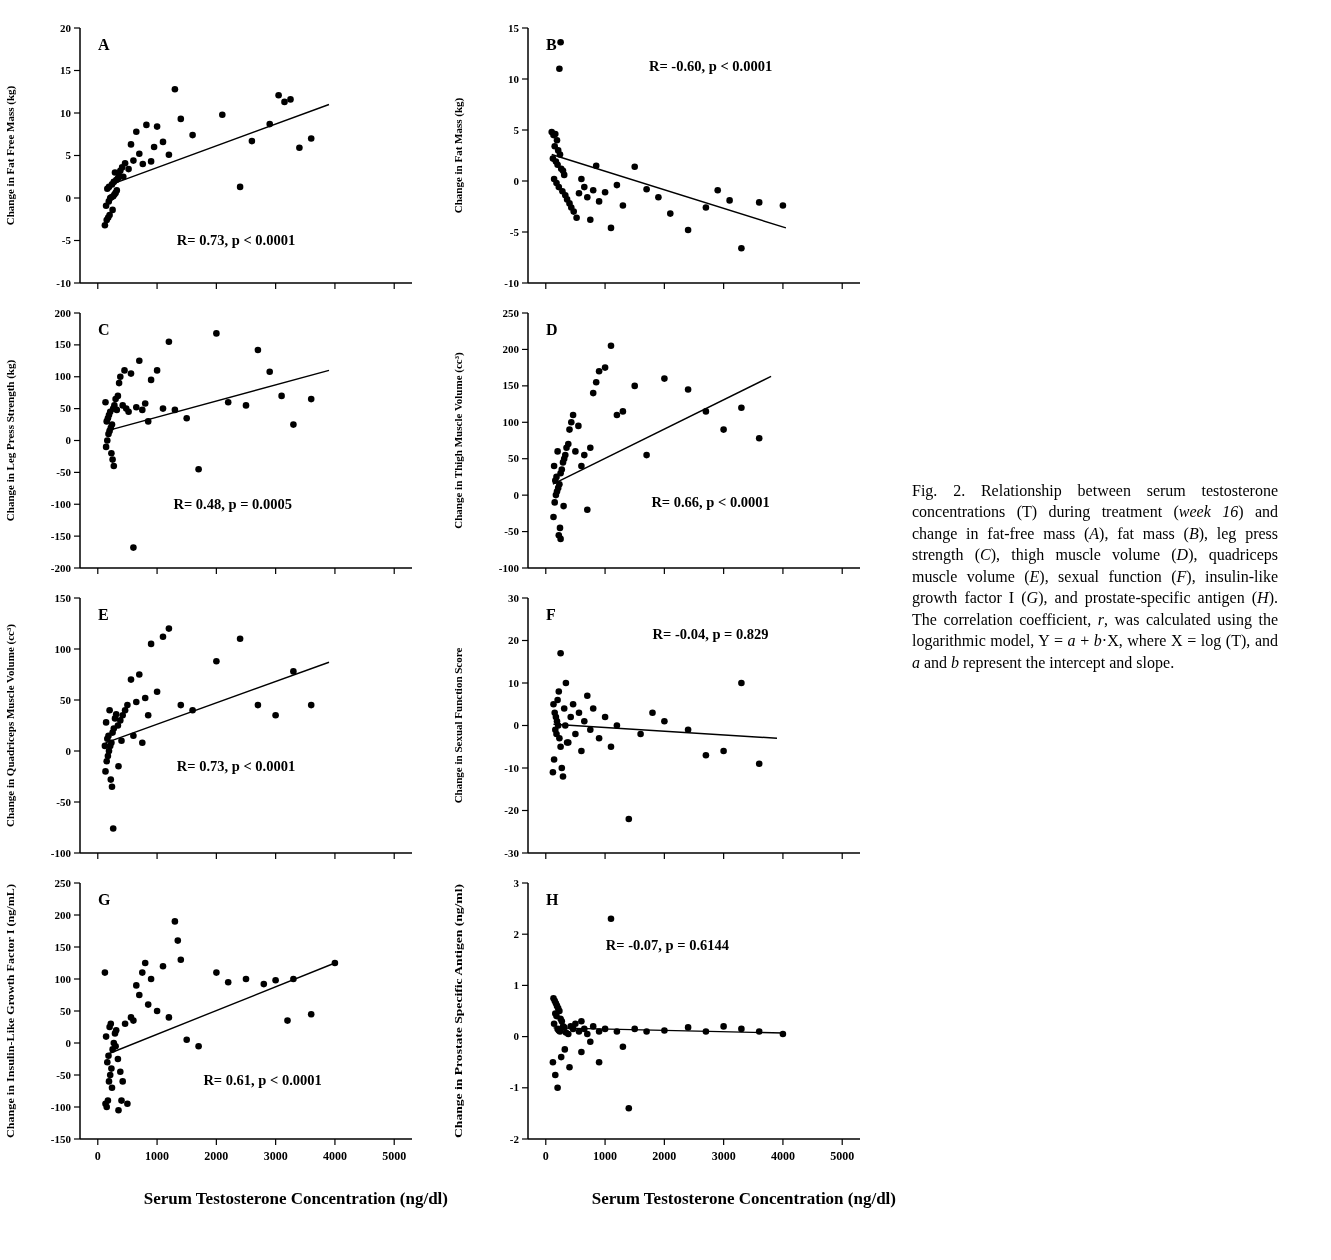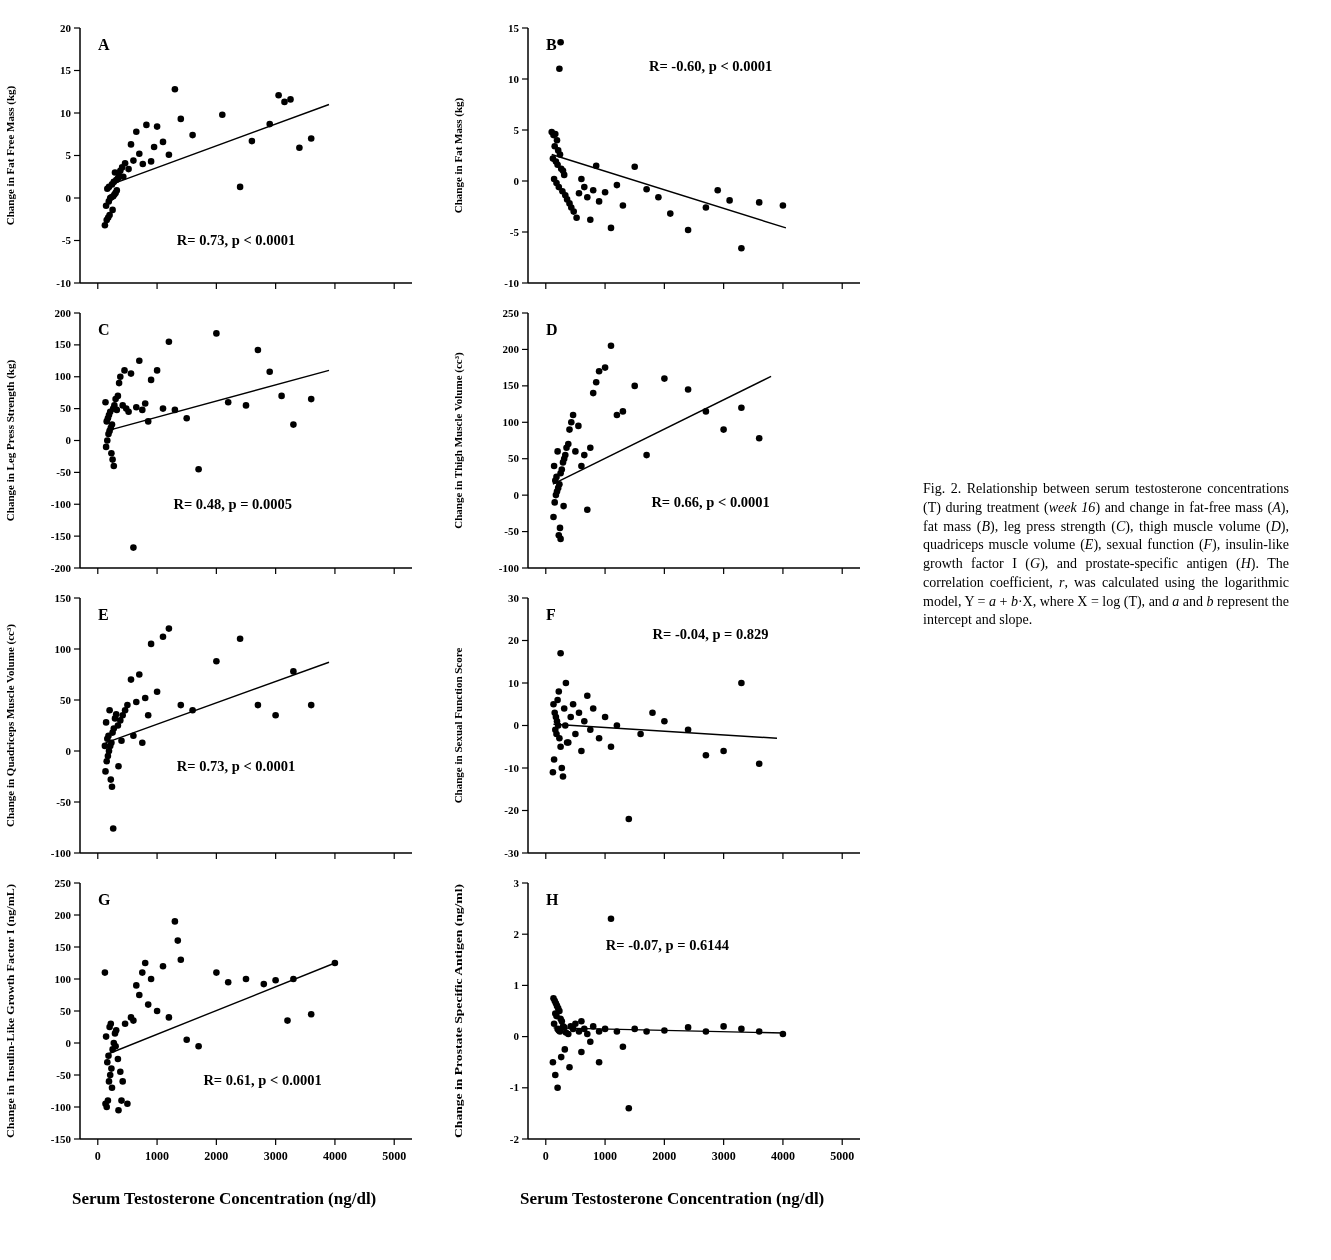--- a/index.html
+++ b/index.html
@@ -1,22 +1,22 @@
 <!DOCTYPE html>
 <html><head>
 <meta charset="utf-8">
 <style>
   html,body{margin:0;padding:0;background:#fff;}
   body{width:1331px;height:1260px;overflow:hidden;font-family:"Liberation Serif",serif;color:#000;}
   .figure{display:flex;align-items:flex-start;padding-top:12px;}
   .col{display:flex;flex-direction:column;width:448px;flex:0 0 auto;}
   .panel{flex:0 0 auto;}
   .panel svg{display:block;}
-  .xaxis-title{text-align:left;font-weight:bold;font-size:17px;padding-left:72px;margin-top:6px;font-family:"Liberation Serif",serif;}
-  .caption{width:366px;flex:0 0 auto;margin-top:468px;margin-left:27px;font-size:14px;line-height:1.34;text-align:justify;}
+  .xaxis-title{text-align:right;font-weight:bold;font-size:17px;padding-left:72px;margin-top:6px;font-family:"Liberation Serif",serif;}
+  .caption{width:366px;flex:0 0 auto;margin-top:468px;margin-left:16px;font-size:16px;line-height:1.34;text-align:justify;}
   .caption .it{font-style:italic;}
   svg text{font-family:"Liberation Serif",serif;fill:#000;}
   .tick{font-size:11px;font-weight:bold;}
   .xtick{font-size:12px;font-weight:bold;}
   .ylabel{font-size:11px;font-weight:bold;}
   .letter{font-size:16px;font-weight:bold;}
   .anno{font-size:14.5px;font-weight:bold;}
 </style>
 </head>
 <body>

